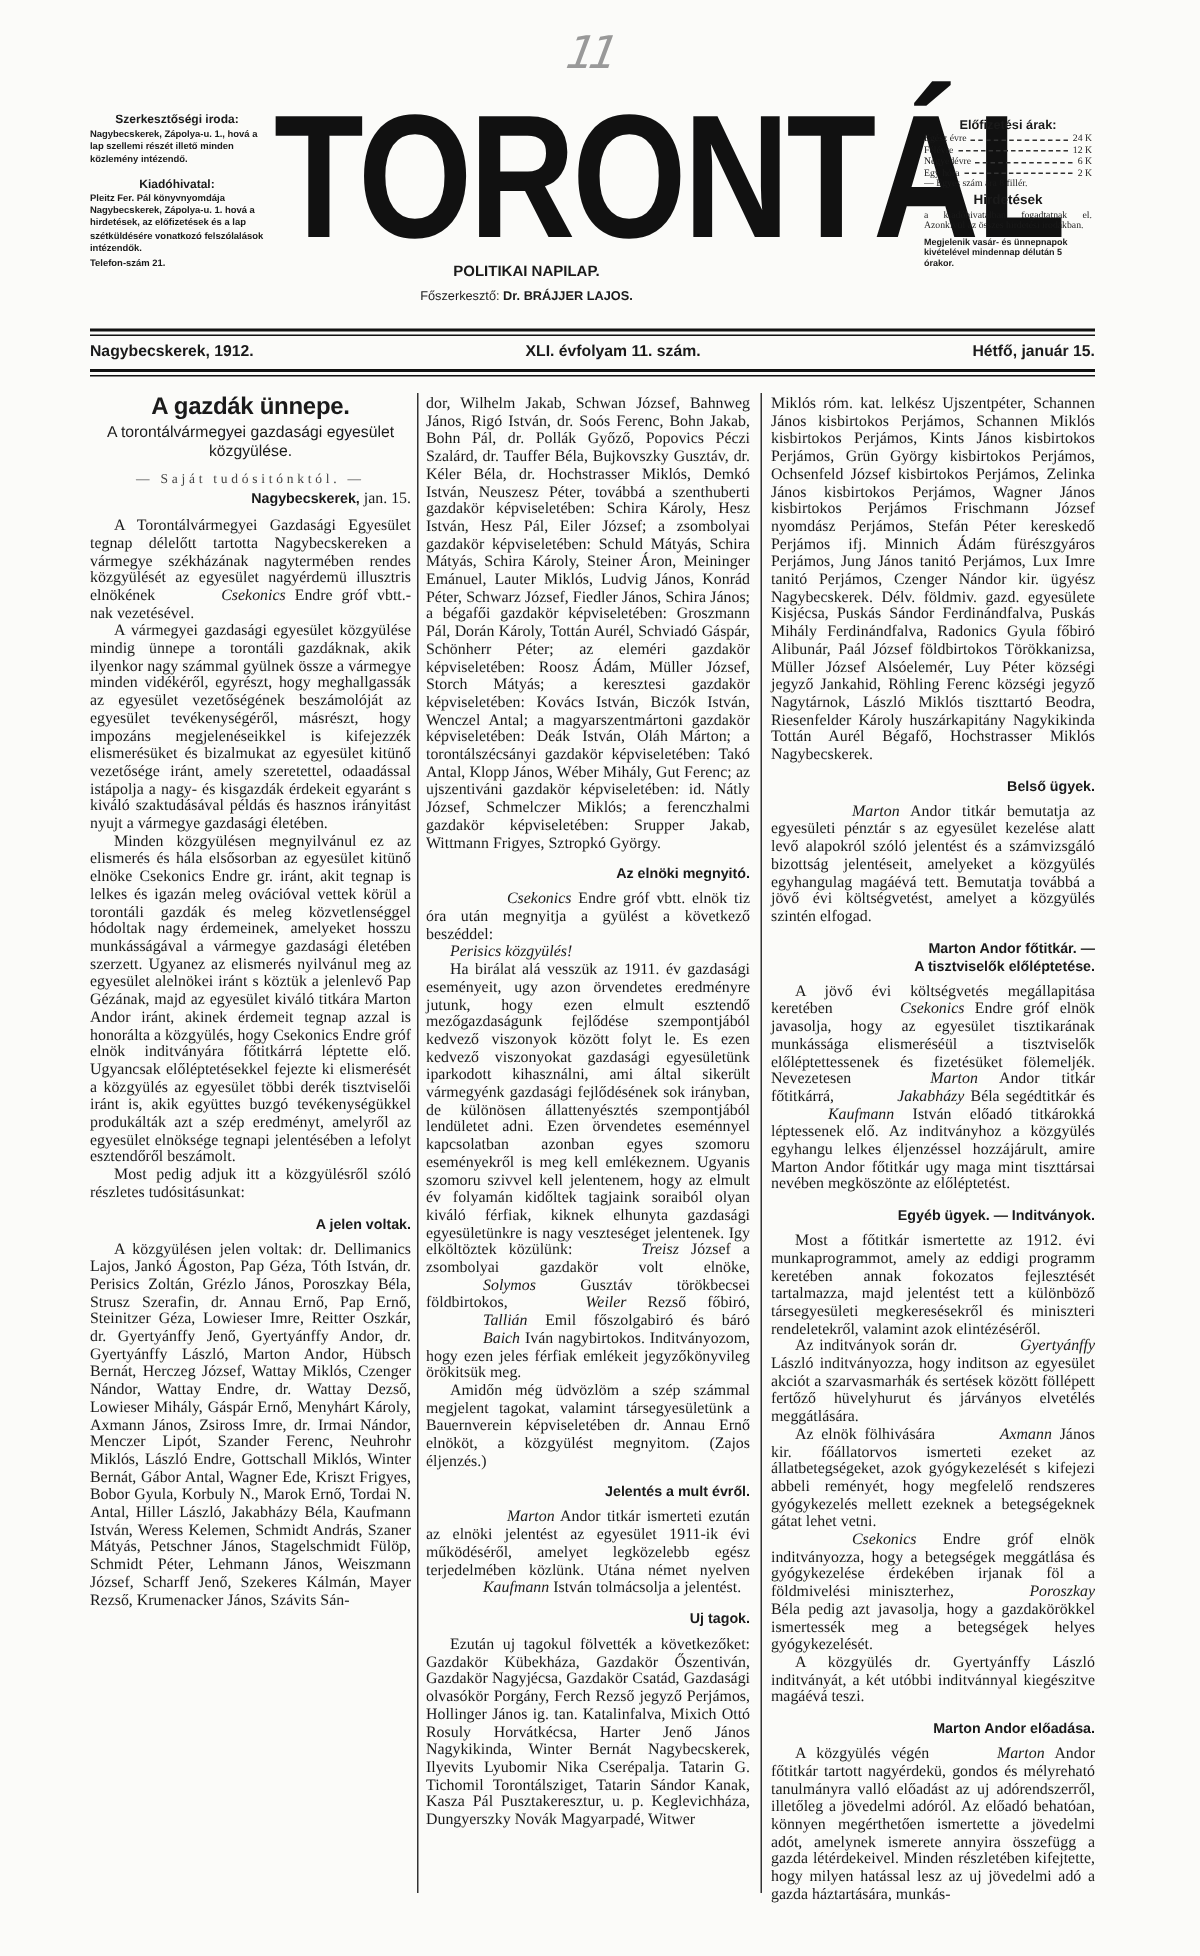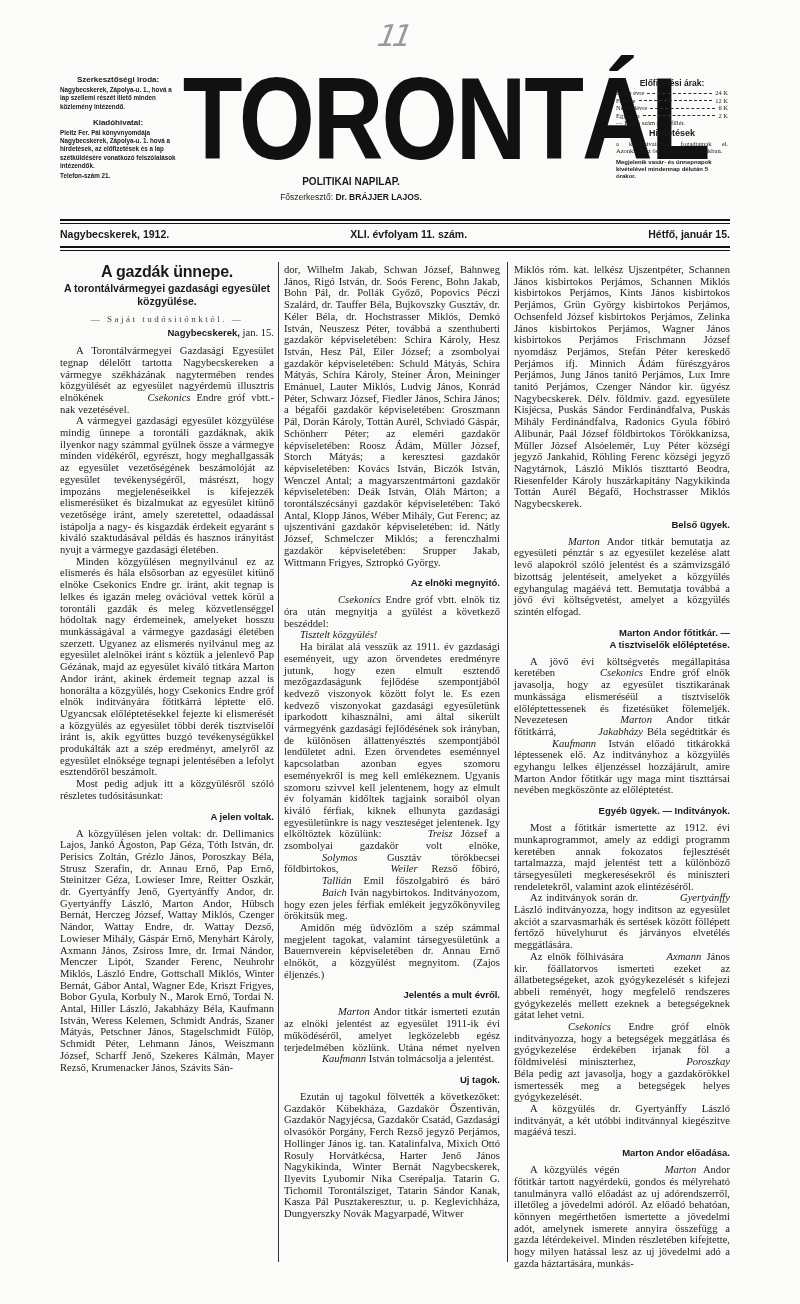--- a/index.html
+++ b/index.html
@@ -80,21 +80,21 @@
   .col p.noindent { text-indent: 0; }
   .col1 { left: 60px; width: 214px; }
   .col2 { left: 284px; width: 216px; }
   .col3 { left: 514px; width: 216px; }
   .vrule { position: absolute; top: 262px; width: 0; border-left: 1px solid #333; }
   .head-main {
     font-family: "Liberation Sans", sans-serif; font-weight: bold;
     font-size: 16px; text-align: center; margin: 2px 0 4px; letter-spacing: -0.2px;
   }
   .head-sub {
-    font-family: "Liberation Sans", sans-serif; font-weight: bold;
+    font-family: "Liberation Sans", sans-serif; font-weight: normal;
     font-size: 10.5px; line-height: 13px; text-align: center; margin-bottom: 6px;
   }
   .byline { text-align: center; letter-spacing: 2.5px; font-size: 9px; color: #444; margin-bottom: 2px; }
   .placedate { text-align: right; margin-bottom: 6px; }
   .placedate b { font-family: "Liberation Sans", sans-serif; font-size: 9.5px; }
   .sect {
     text-align: right; font-family: "Liberation Sans", sans-serif; font-weight: bold;
     font-size: 9.5px; margin: 9px 0 5px; line-height: 12px;
   }
   .salute { font-style: italic; text-indent: 16px; }
@@ -173,21 +173,21 @@
   <p>Minden közgyülésen megnyilvánul ez az elismerés és hála elsősorban az egyesület kitünő elnöke Csekonics Endre gr. iránt, akit tegnap is lelkes és igazán meleg ovációval vettek körül a torontáli gazdák és meleg közvetlenséggel hódoltak nagy érdemeinek, amelyeket hosszu munkásságával a vármegye gazdasági életében szerzett. Ugyanez az elismerés nyilvánul meg az egyesület alelnökei iránt s köztük a jelenlevő Pap Gézának, majd az egyesület kiváló titkára Marton Andor iránt, akinek érdemeit tegnap azzal is honorálta a közgyülés, hogy Csekonics Endre gróf elnök inditványára főtitkárrá léptette elő. Ugyancsak előléptetésekkel fejezte ki elismerését a közgyülés az egyesület többi derék tisztviselői iránt is, akik együttes buzgó tevékenységükkel produkálták azt a szép eredményt, amelyről az egyesület elnöksége tegnapi jelentésében a lefolyt esztendőről beszámolt.</p>
   <p>Most pedig adjuk itt a közgyülésről szóló részletes tudósitásunkat:</p>
   <div class="sect">A jelen voltak.</div>
   <p>A közgyülésen jelen voltak: dr. Dellimanics Lajos, Jankó Ágoston, Pap Géza, Tóth István, dr. Perisics Zoltán, Grézlo János, Poroszkay Béla, Strusz Szerafin, dr. Annau Ernő, Pap Ernő, Steinitzer Géza, Lowieser Imre, Reitter Oszkár, dr. Gyertyánffy Jenő, Gyertyánffy Andor, dr. Gyertyánffy László, Marton Andor, Hübsch Bernát, Herczeg József, Wattay Miklós, Czenger Nándor, Wattay Endre, dr. Wattay Dezső, Lowieser Mihály, Gáspár Ernő, Menyhárt Károly, Axmann János, Zsiross Imre, dr. Irmai Nándor, Menczer Lipót, Szander Ferenc, Neuhrohr Miklós, László Endre, Gottschall Miklós, Winter Bernát, Gábor Antal, Wagner Ede, Kriszt Frigyes, Bobor Gyula, Korbuly N., Marok Ernő, Tordai N. Antal, Hiller László, Jakabházy Béla, Kaufmann István, Weress Kelemen, Schmidt András, Szaner Mátyás, Petschner János, Stagelschmidt Fülöp, Schmidt Péter, Lehmann János, Weiszmann József, Scharff Jenő, Szekeres Kálmán, Mayer Rezső, Krumenacker János, Szávits Sán-</p>
 </section>
 
 <section class="col col2">
   <p class="noindent">dor, Wilhelm Jakab, Schwan József, Bahnweg János, Rigó István, dr. Soós Ferenc, Bohn Jakab, Bohn Pál, dr. Pollák Győző, Popovics Péczi Szalárd, dr. Tauffer Béla, Bujkovszky Gusztáv, dr. Kéler Béla, dr. Hochstrasser Miklós, Demkó István, Neuszesz Péter, továbbá a szenthuberti gazdakör képviseletében: Schira Károly, Hesz István, Hesz Pál, Eiler József; a zsombolyai gazdakör képviseletében: Schuld Mátyás, Schira Mátyás, Schira Károly, Steiner Áron, Meininger Emánuel, Lauter Miklós, Ludvig János, Konrád Péter, Schwarz József, Fiedler János, Schira János; a bégafői gazdakör képviseletében: Groszmann Pál, Dorán Károly, Tottán Aurél, Schviadó Gáspár, Schönherr Péter; az eleméri gazdakör képviseletében: Roosz Ádám, Müller József, Storch Mátyás; a keresztesi gazdakör képviseletében: Kovács István, Biczók István, Wenczel Antal; a magyarszentmártoni gazdakör képviseletében: Deák István, Oláh Márton; a torontálszécsányi gazdakör képviseletében: Takó Antal, Klopp János, Wéber Mihály, Gut Ferenc; az ujszentiváni gazdakör képviseletében: id. Nátly József, Schmelczer Miklós; a ferenczhalmi gazdakör képviseletében: Srupper Jakab, Wittmann Frigyes, Sztropkó György.</p>
   <div class="sect">Az elnöki megnyitó.</div>
   <p><i>Csekonics</i><span> Endre gróf vbtt. elnök tiz óra után megnyitja a gyülést a következő beszéddel:</span></p>
-  <p class="salute">Tisztelt közgyülés!</p>
+  <p class="salute">Perisics közgyülés!</p>
   <p><span>Ha birálat alá vesszük az 1911. év gazdasági eseményeit, ugy azon örvendetes eredményre jutunk, hogy ezen elmult esztendő mezőgazdaságunk fejlődése szempontjából kedvező viszonyok között folyt le. Es ezen kedvező viszonyokat gazdasági egyesületünk iparkodott kihasználni, ami által sikerült vármegyénk gazdasági fejlődésének sok irányban, de különösen állattenyésztés szempontjából lendületet adni. Ezen örvendetes eseménnyel kapcsolatban azonban egyes szomoru eseményekről is meg kell emlékeznem. Ugyanis szomoru szivvel kell jelentenem, hogy az elmult év folyamán kidőltek tagjaink soraiból olyan kiváló férfiak, kiknek elhunyta gazdasági egyesületünkre is nagy veszteséget jelentenek. Igy elköltöztek közülünk: </span><i>Treisz</i><span> József a zsombolyai gazdakör volt elnöke, </span><i>Solymos</i><span> Gusztáv törökbecsei földbirtokos, </span><i>Weiler</i><span> Rezső főbiró, </span><i>Tallián</i><span> Emil főszolgabiró és báró </span><i>Baich</i><span> Iván nagybirtokos. Inditványozom, hogy ezen jeles férfiak emlékeit jegyzőkönyvileg örökitsük meg.</span></p>
   <p>Amidőn még üdvözlöm a szép számmal megjelent tagokat, valamint társegyesületünk a Bauernverein képviseletében dr. Annau Ernő elnököt, a közgyülést megnyitom. (Zajos éljenzés.)</p>
   <div class="sect">Jelentés a mult évről.</div>
   <p><i>Marton</i><span> Andor titkár ismerteti ezután az elnöki jelentést az egyesület 1911-ik évi működéséről, amelyet legközelebb egész terjedelmében közlünk. Utána német nyelven </span><i>Kaufmann</i><span> István tolmácsolja a jelentést.</span></p>
   <div class="sect">Uj tagok.</div>
   <p>Ezután uj tagokul fölvették a következőket: Gazdakör Kübekháza, Gazdakör Őszentiván, Gazdakör Nagyjécsa, Gazdakör Csatád, Gazdasági olvasókör Porgány, Ferch Rezső jegyző Perjámos, Hollinger János ig. tan. Katalinfalva, Mixich Ottó Rosuly Horvátkécsa, Harter Jenő János Nagykikinda, Winter Bernát Nagybecskerek, Ilyevits Lyubomir Nika Cserépalja. Tatarin G. Tichomil Torontálsziget, Tatarin Sándor Kanak, Kasza Pál Pusztakeresztur, u. p. Keglevichháza, Dungyerszky Novák Magyarpadé, Witwer</p>
 </section>
 
 <section class="col col3">
   <p class="noindent">Miklós róm. kat. lelkész Ujszentpéter, Schannen János kisbirtokos Perjámos, Schannen Miklós kisbirtokos Perjámos, Kints János kisbirtokos Perjámos, Grün György kisbirtokos Perjámos, Ochsenfeld József kisbirtokos Perjámos, Zelinka János kisbirtokos Perjámos, Wagner János kisbirtokos Perjámos Frischmann József nyomdász Perjámos, Stefán Péter kereskedő Perjámos ifj. Minnich Ádám fürészgyáros Perjámos, Jung János tanitó Perjámos, Lux Imre tanitó Perjámos, Czenger Nándor kir. ügyész Nagybecskerek. Délv. földmiv. gazd. egyesülete Kisjécsa, Puskás Sándor Ferdinándfalva, Puskás Mihály Ferdinándfalva, Radonics Gyula főbiró Alibunár, Paál József földbirtokos Törökkanizsa, Müller József Alsóelemér, Luy Péter községi jegyző Jankahid, Röhling Ferenc községi jegyző Nagytárnok, László Miklós tiszttartó Beodra, Riesenfelder Károly huszárkapitány Nagykikinda Tottán Aurél Bégafő, Hochstrasser Miklós Nagybecskerek.</p>

